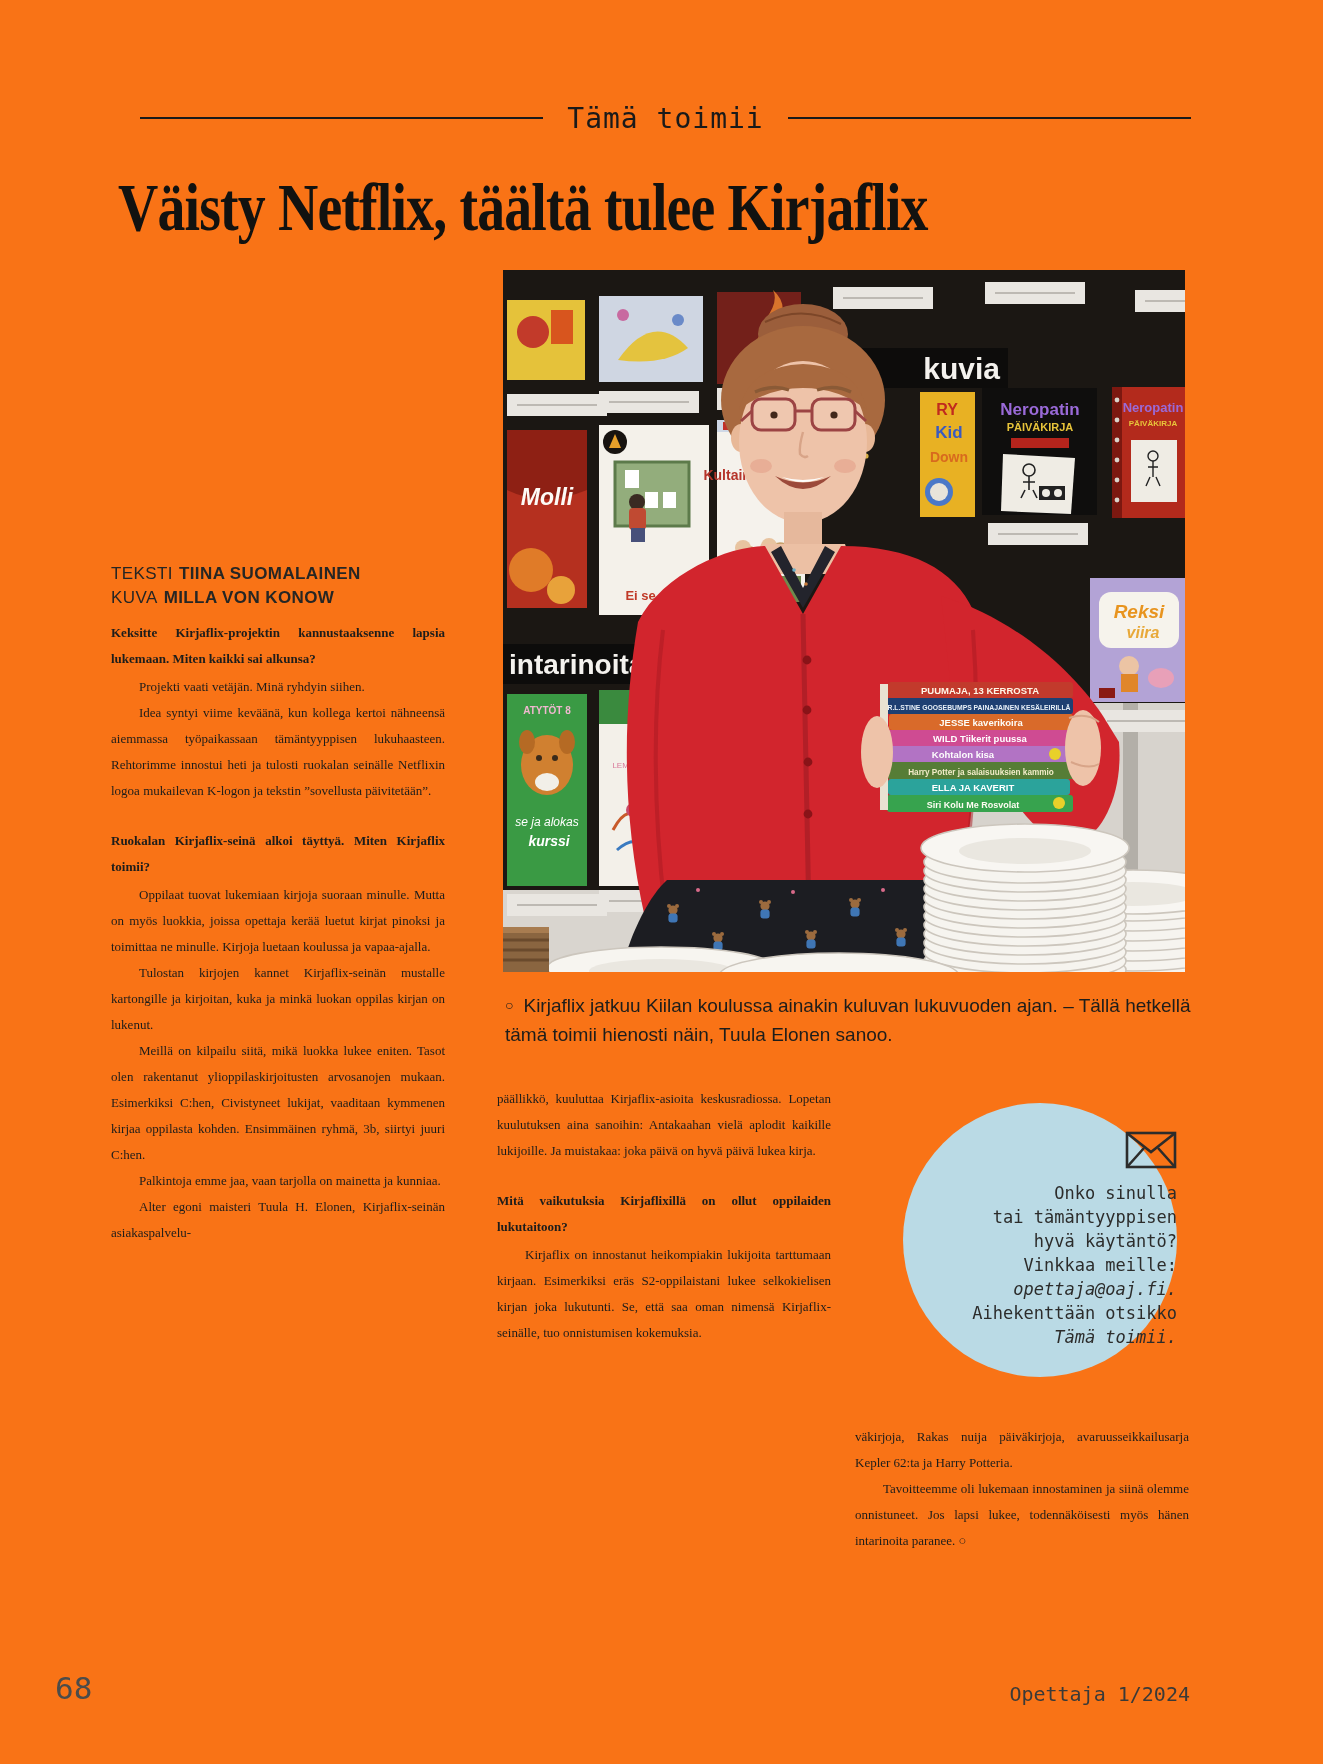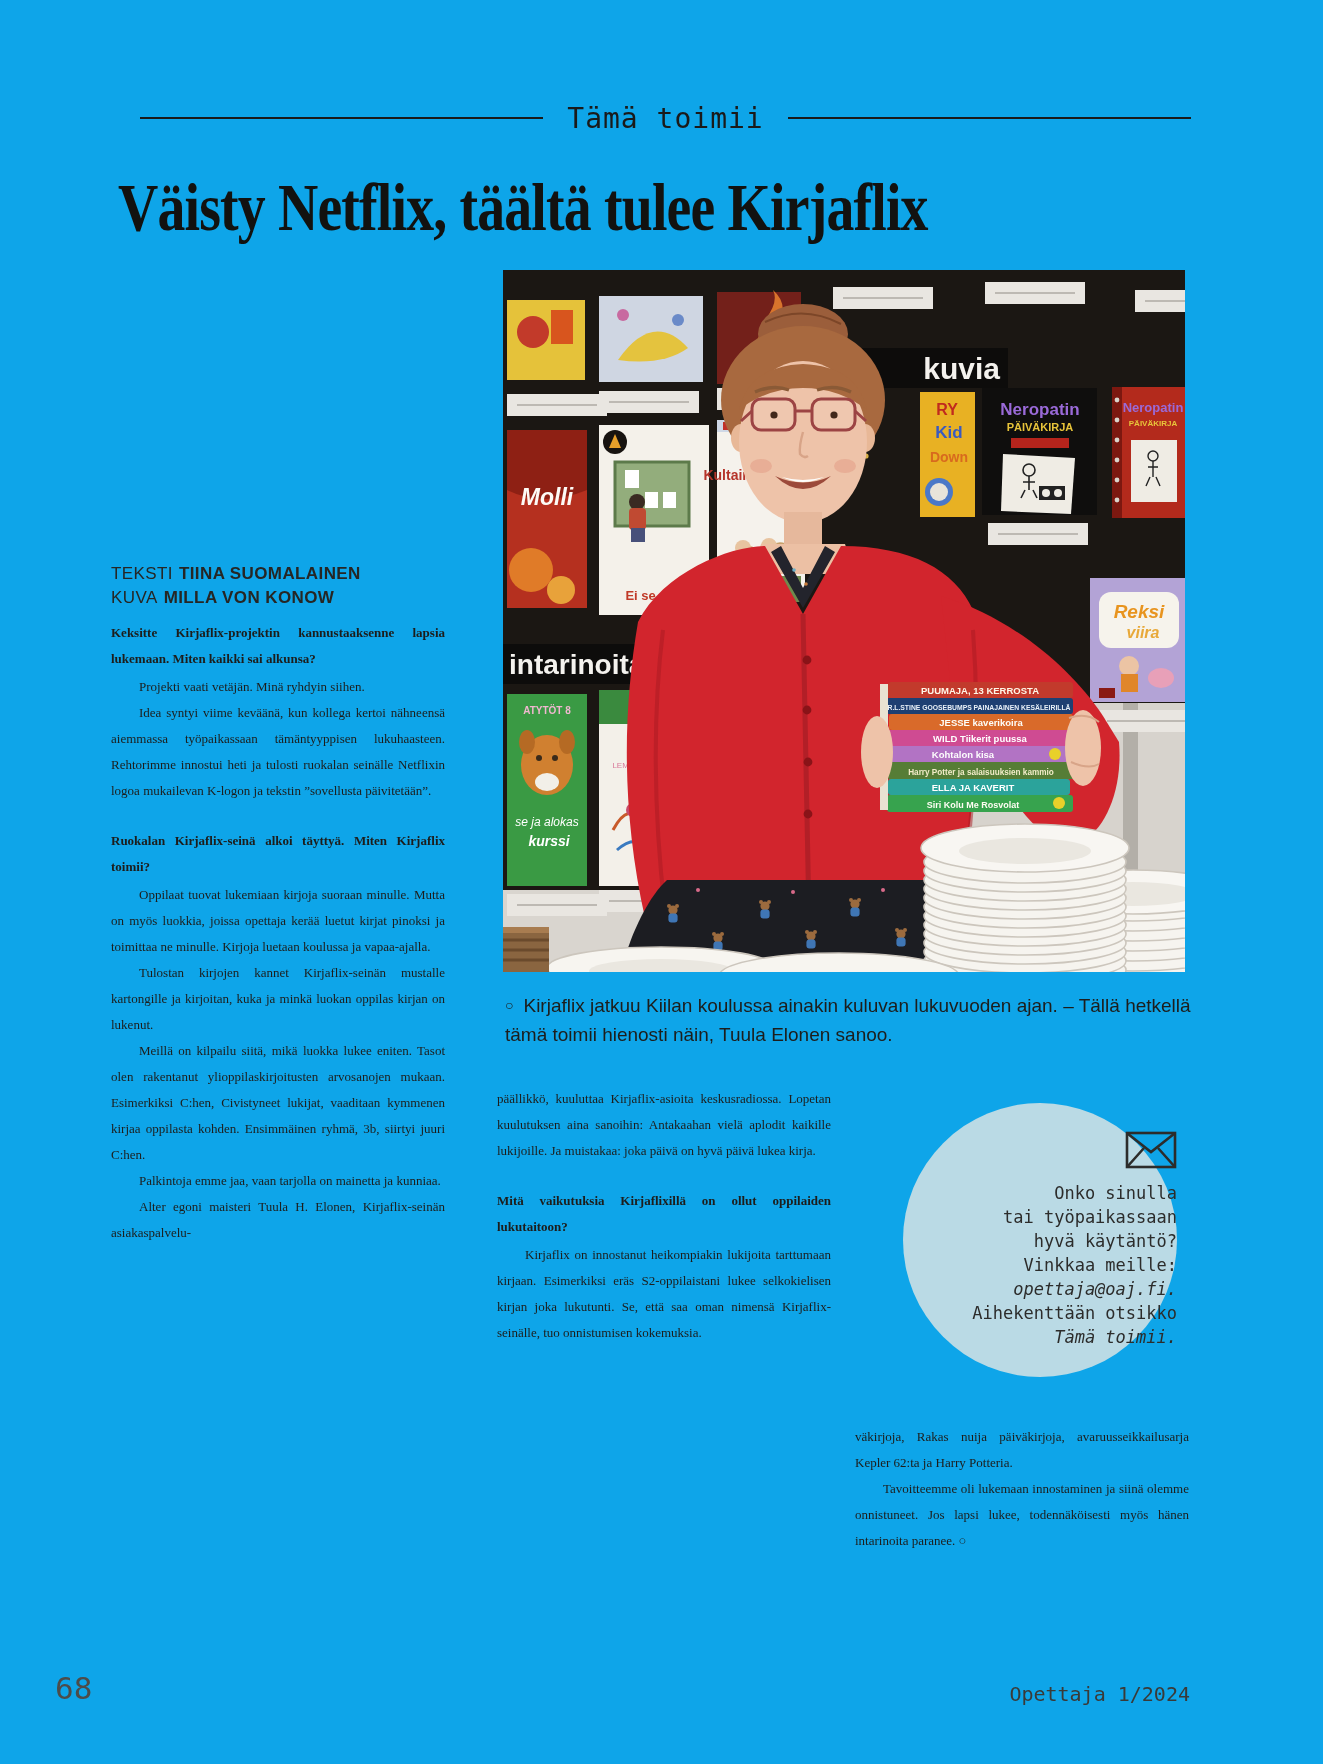--- a/index.html
+++ b/index.html
@@ -1,16 +1,16 @@
 <!DOCTYPE html>
 <html lang="fi"><head>
 <meta charset="utf-8">
 <style>
   html,body{margin:0;padding:0;background:#777;}
-  .page{position:relative;width:1323px;height:1764px;background:#0ea5e9;overflow:hidden;
+  .page{position:relative;width:1323px;height:1764px;background:#f97316;overflow:hidden;
         font-family:"Liberation Serif",serif;color:#1d1d1b;}
   
   .kicker{position:absolute;left:140px;top:101px;width:1051px;height:34px;
           display:flex;align-items:center;}
   .kicker .rule{flex:1;height:2px;background:#1a1a1a;}
   .kicker-text{font-family:"DejaVu Sans Mono",monospace;font-size:28px;letter-spacing:1px;
                color:#1a1a1a;padding:0 24px;white-space:nowrap;}
   
   .title{position:absolute;left:118px;top:168px;margin:0;white-space:nowrap;
          font-family:"Liberation Serif",serif;font-weight:700;font-size:68px;
@@ -380,21 +380,21 @@
     <p class="p ind">Kirjaflix on innostanut heikompiakin lukijoita tarttumaan kirjaan. Esimerkiksi eräs S2-oppilaistani lukee selkokielisen kirjan joka lukutunti. Se, että saa oman nimensä Kirjaflix-seinälle, tuo onnistumisen kokemuksia.</p>
   </div>
 
   <div class="tip-circle" style="background: rgb(186, 218, 229);">
     <svg width="52" height="38" viewBox="0 0 52 38">
       <rect x="2" y="2" width="48" height="34" fill="none" stroke="#2c2c2b" stroke-width="2.6"></rect>
       <path d="M2.5 2.5 L26 21 L49.5 2.5" fill="none" stroke="#2c2c2b" stroke-width="2.6"></path>
       <path d="M2.5 35.5 L19 17 M49.5 35.5 L33 17" fill="none" stroke="#2c2c2b" stroke-width="2.6"></path>
     </svg>
     <div class="tip-line">Onko sinulla</div>
-    <div class="tip-line">tai työpaikassaan</div>
+    <div class="tip-line">tai tämäntyyppisen</div>
     <div class="tip-line">hyvä käytäntö?</div>
     <div class="tip-line">Vinkkaa meille:</div>
     <div class="tip-line it">opettaja@oaj.fi.</div>
     <div class="tip-line">Aihekenttään otsikko</div>
     <div class="tip-line it">Tämä toimii.</div>
   </div>
 
   <div class="col col3">
     <p class="p">väkirjoja, Rakas nuija päiväkirjoja, avaruusseikkailusarja Kepler 62:ta ja Harry Potteria.</p>
     <p class="p ind">Tavoitteemme oli lukemaan innostaminen ja siinä olemme onnistuneet. Jos lapsi lukee, todennäköisesti myös hänen intarinoita paranee. ○</p>

